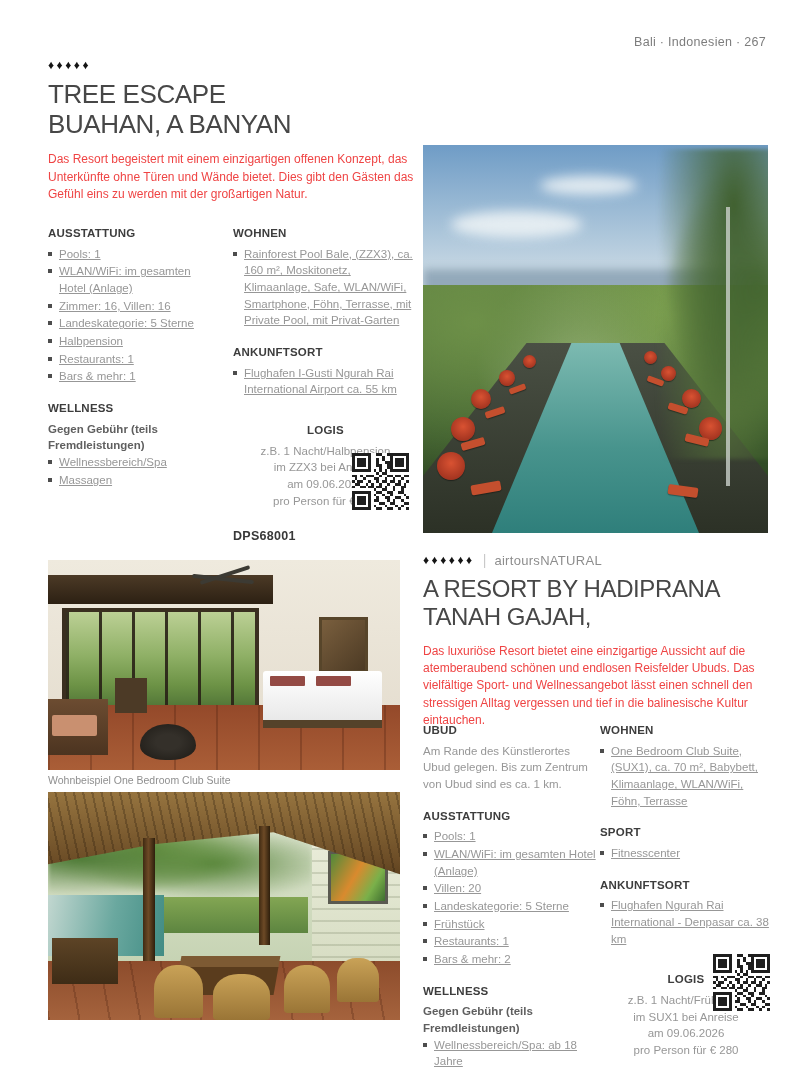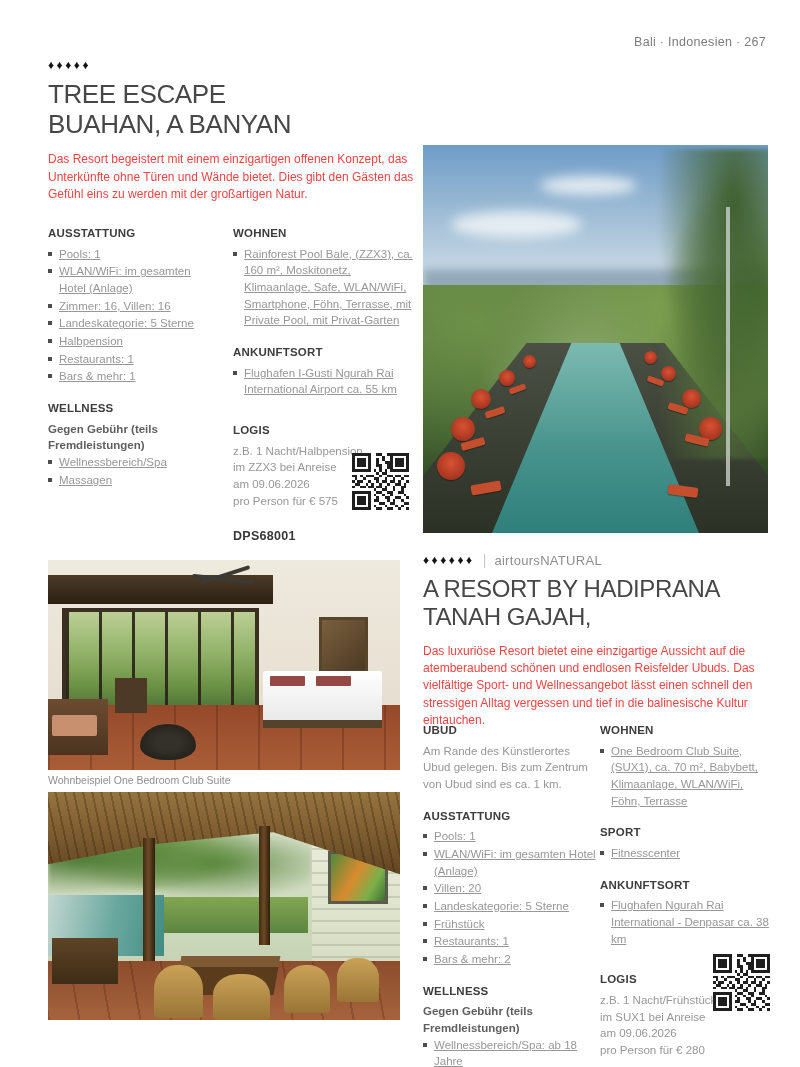--- a/index.html
+++ b/index.html
@@ -17,21 +17,21 @@
   .intro{font-size:12px;line-height:1.45;color:#ef4444;margin-top:12px;}
 
   .col{position:absolute;font-size:11.5px;line-height:1.45;color:#979797;hyphens:auto;}
   .col h4{font-size:11.5px;font-weight:700;color:#3d3d3d;margin:0 0 4px 0;letter-spacing:.2px;}
   .col .sec{margin-bottom:15px;}
   .col p{margin:0;}
   .col ul{margin:0;padding:0;list-style:none;text-decoration:underline;}
   .col li{position:relative;padding-left:11px;margin:0 0 1px 0;}
   .col li::before{content:"";position:absolute;left:0;top:6px;width:4px;height:4px;background:#4d4d4d;}
   .fee-note{color:#5f5f5f;font-weight:600;}
-  .logis-block{margin-top:24px;}
+  .logis-block{margin-top:24px;text-align:center;}
   .logis-line{margin:0;}
   .hotel-code{font-size:12.5px;font-weight:700;color:#383838;letter-spacing:.3px;margin-top:18px;}
 
   .qr{position:absolute;width:57px;height:57px;shape-rendering:crispEdges;}
 
   .photo{position:absolute;overflow:hidden;background:#ddd;}
   .abs{position:absolute;}
 
   
   .p1-sky{inset:0 0 auto 0;height:40%;background:linear-gradient(#6f9cc6 0%,#9fbdd6 45%,#dbe5ea 100%);}

